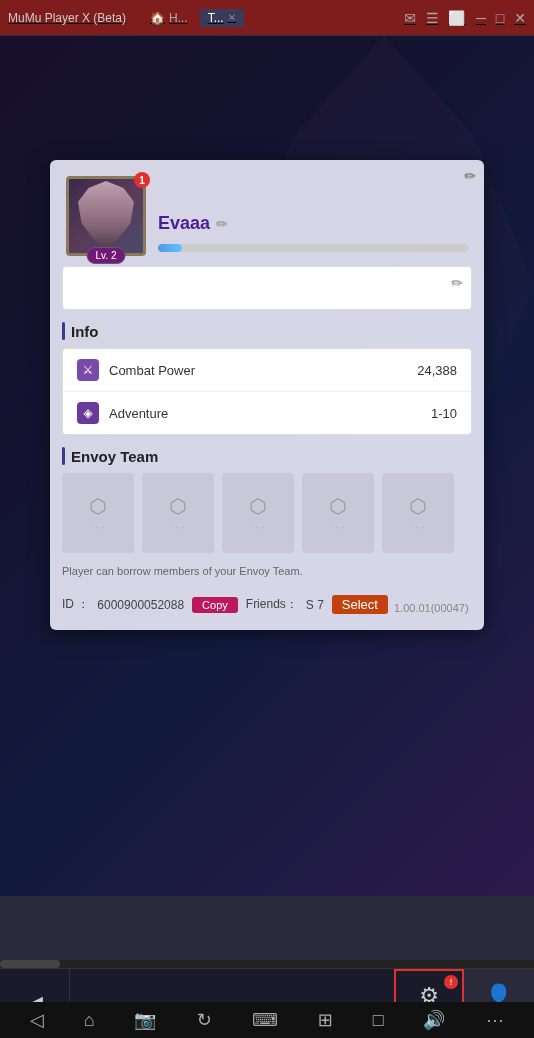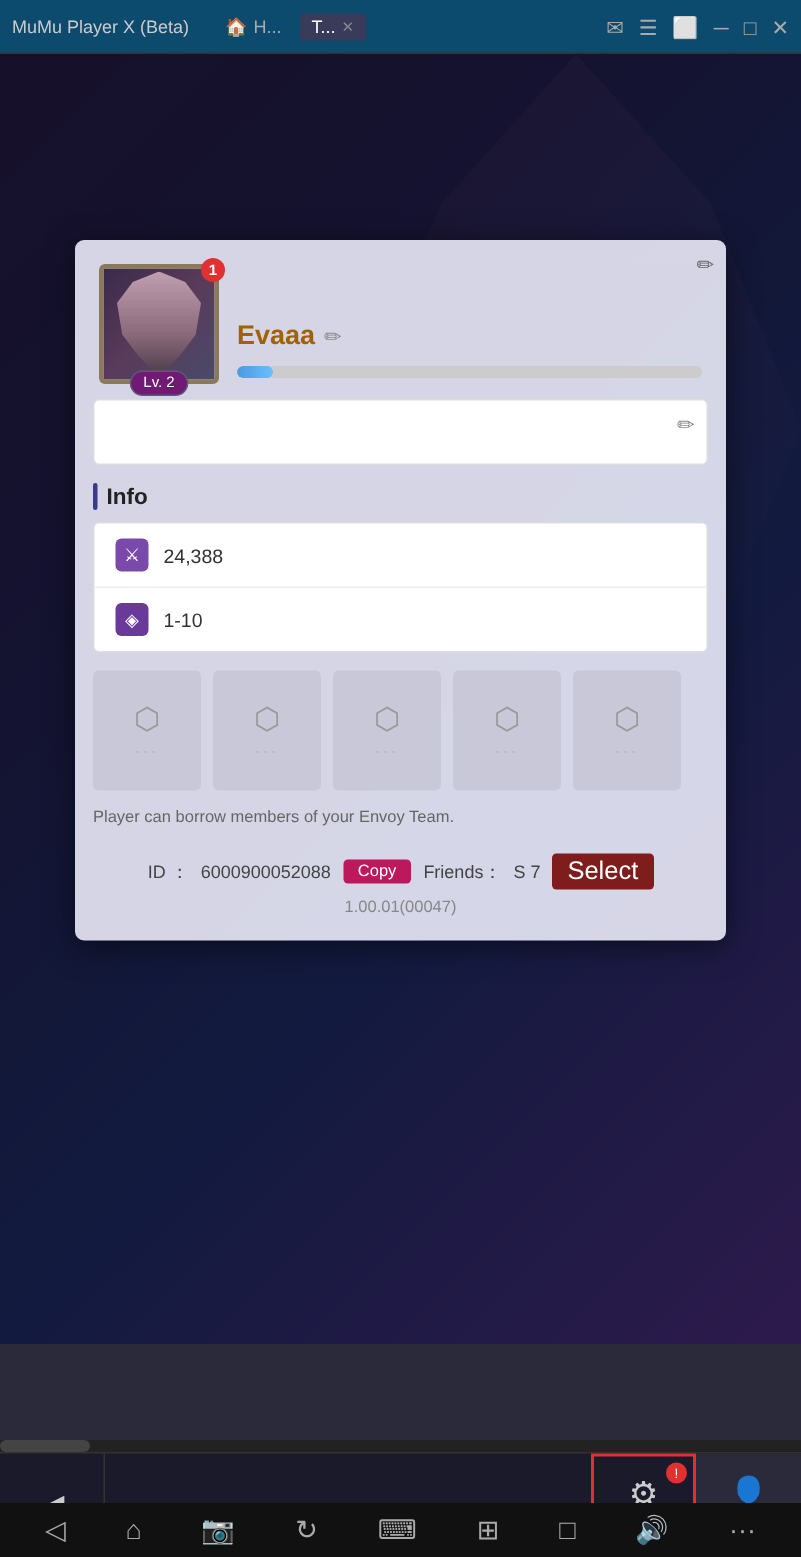--- a/index.html
+++ b/index.html
@@ -8,26 +8,27 @@
       height: 1038px;
       background: #2a2a3a;
       font-family: 'Segoe UI', Arial, sans-serif;
       overflow: hidden;
       position: relative;
     }
 
     
     .title-bar {
       height: 36px;
-      background: #0c4a6e;
+      background: #7f1d1d;
       display: flex;
       align-items: center;
       padding: 0 8px;
       gap: 6px;
       border-bottom: 1px solid #333;
+      text-decoration: underline;
     }
     .title-bar-app-name {
       color: #ccc;
       font-size: 12px;
       margin-right: 10px;
     }
     .title-bar-icons {
       display: flex;
       gap: 10px;
       margin-left: auto;
@@ -171,21 +172,21 @@
       padding-bottom: 4px;
     }
     .username-row {
       display: flex;
       align-items: center;
       gap: 6px;
     }
     .username {
       font-size: 18px;
       font-weight: bold;
-      color: #a16207;
+      color: #4c1d95;
     }
     .edit-icon {
       color: #888;
       font-size: 14px;
       cursor: pointer;
     }
     .exp-bar-container {
       width: 100%;
       margin-top: 4px;
     }
@@ -338,47 +339,47 @@
     .envoy-desc {
       font-size: 11px;
       color: #666;
       margin-top: 2px;
     }
 
     
     .panel-footer {
       margin: 16px 12px 0 12px;
       display: flex;
-      flex-direction: column;
-      align-items: center;
+      flex-direction: row;
+      align-items: flex-end;
       gap: 6px;
     }
     .id-row {
       display: flex;
       align-items: center;
       gap: 8px;
       font-size: 12px;
       color: #444;
     }
     .copy-btn {
       background: #be185d;
       color: white;
       border: none;
       border-radius: 3px;
       padding: 2px 10px;
       font-size: 11px;
       cursor: pointer;
     }
     .select-btn {
-      background: #7f1d1d;
+      background: #c2410c;
       color: white;
       border: none;
       border-radius: 3px;
       padding: 2px 10px;
-      font-size: 17px;
+      font-size: 13px;
       cursor: pointer;
     }
     .version-text {
       font-size: 11px;
       color: #888;
     }
 
     
     .taskbar {
       position: absolute;
@@ -543,30 +544,36 @@
   </div>
 
   <div class="section">
     <div class="section-header">
       <div class="section-bar"></div>
       <span class="section-title">Info</span>
     </div>
     <div class="info-table">
       <div class="info-row">
         <div class="info-icon-combat">⚔</div>
+        <span class="info-label">Combat Power</span>
         <span class="info-value">24,388</span>
       </div>
       <div class="info-row">
         <div class="info-icon-adventure">◈</div>
+        <span class="info-label">Adventure</span>
         <span class="info-value">1-10</span>
       </div>
     </div>
   </div>
 
   <div class="section">
+    <div class="section-header">
+      <div class="section-bar"></div>
+      <span class="section-title">Envoy Team</span>
+    </div>
     <div class="envoy-slots">
       <div class="envoy-slot">
         <span class="envoy-slot-icon">⬡</span>
         <span class="envoy-slot-dots">···</span>
       </div>
       <div class="envoy-slot">
         <span class="envoy-slot-icon">⬡</span>
         <span class="envoy-slot-dots">···</span>
       </div>
       <div class="envoy-slot">

